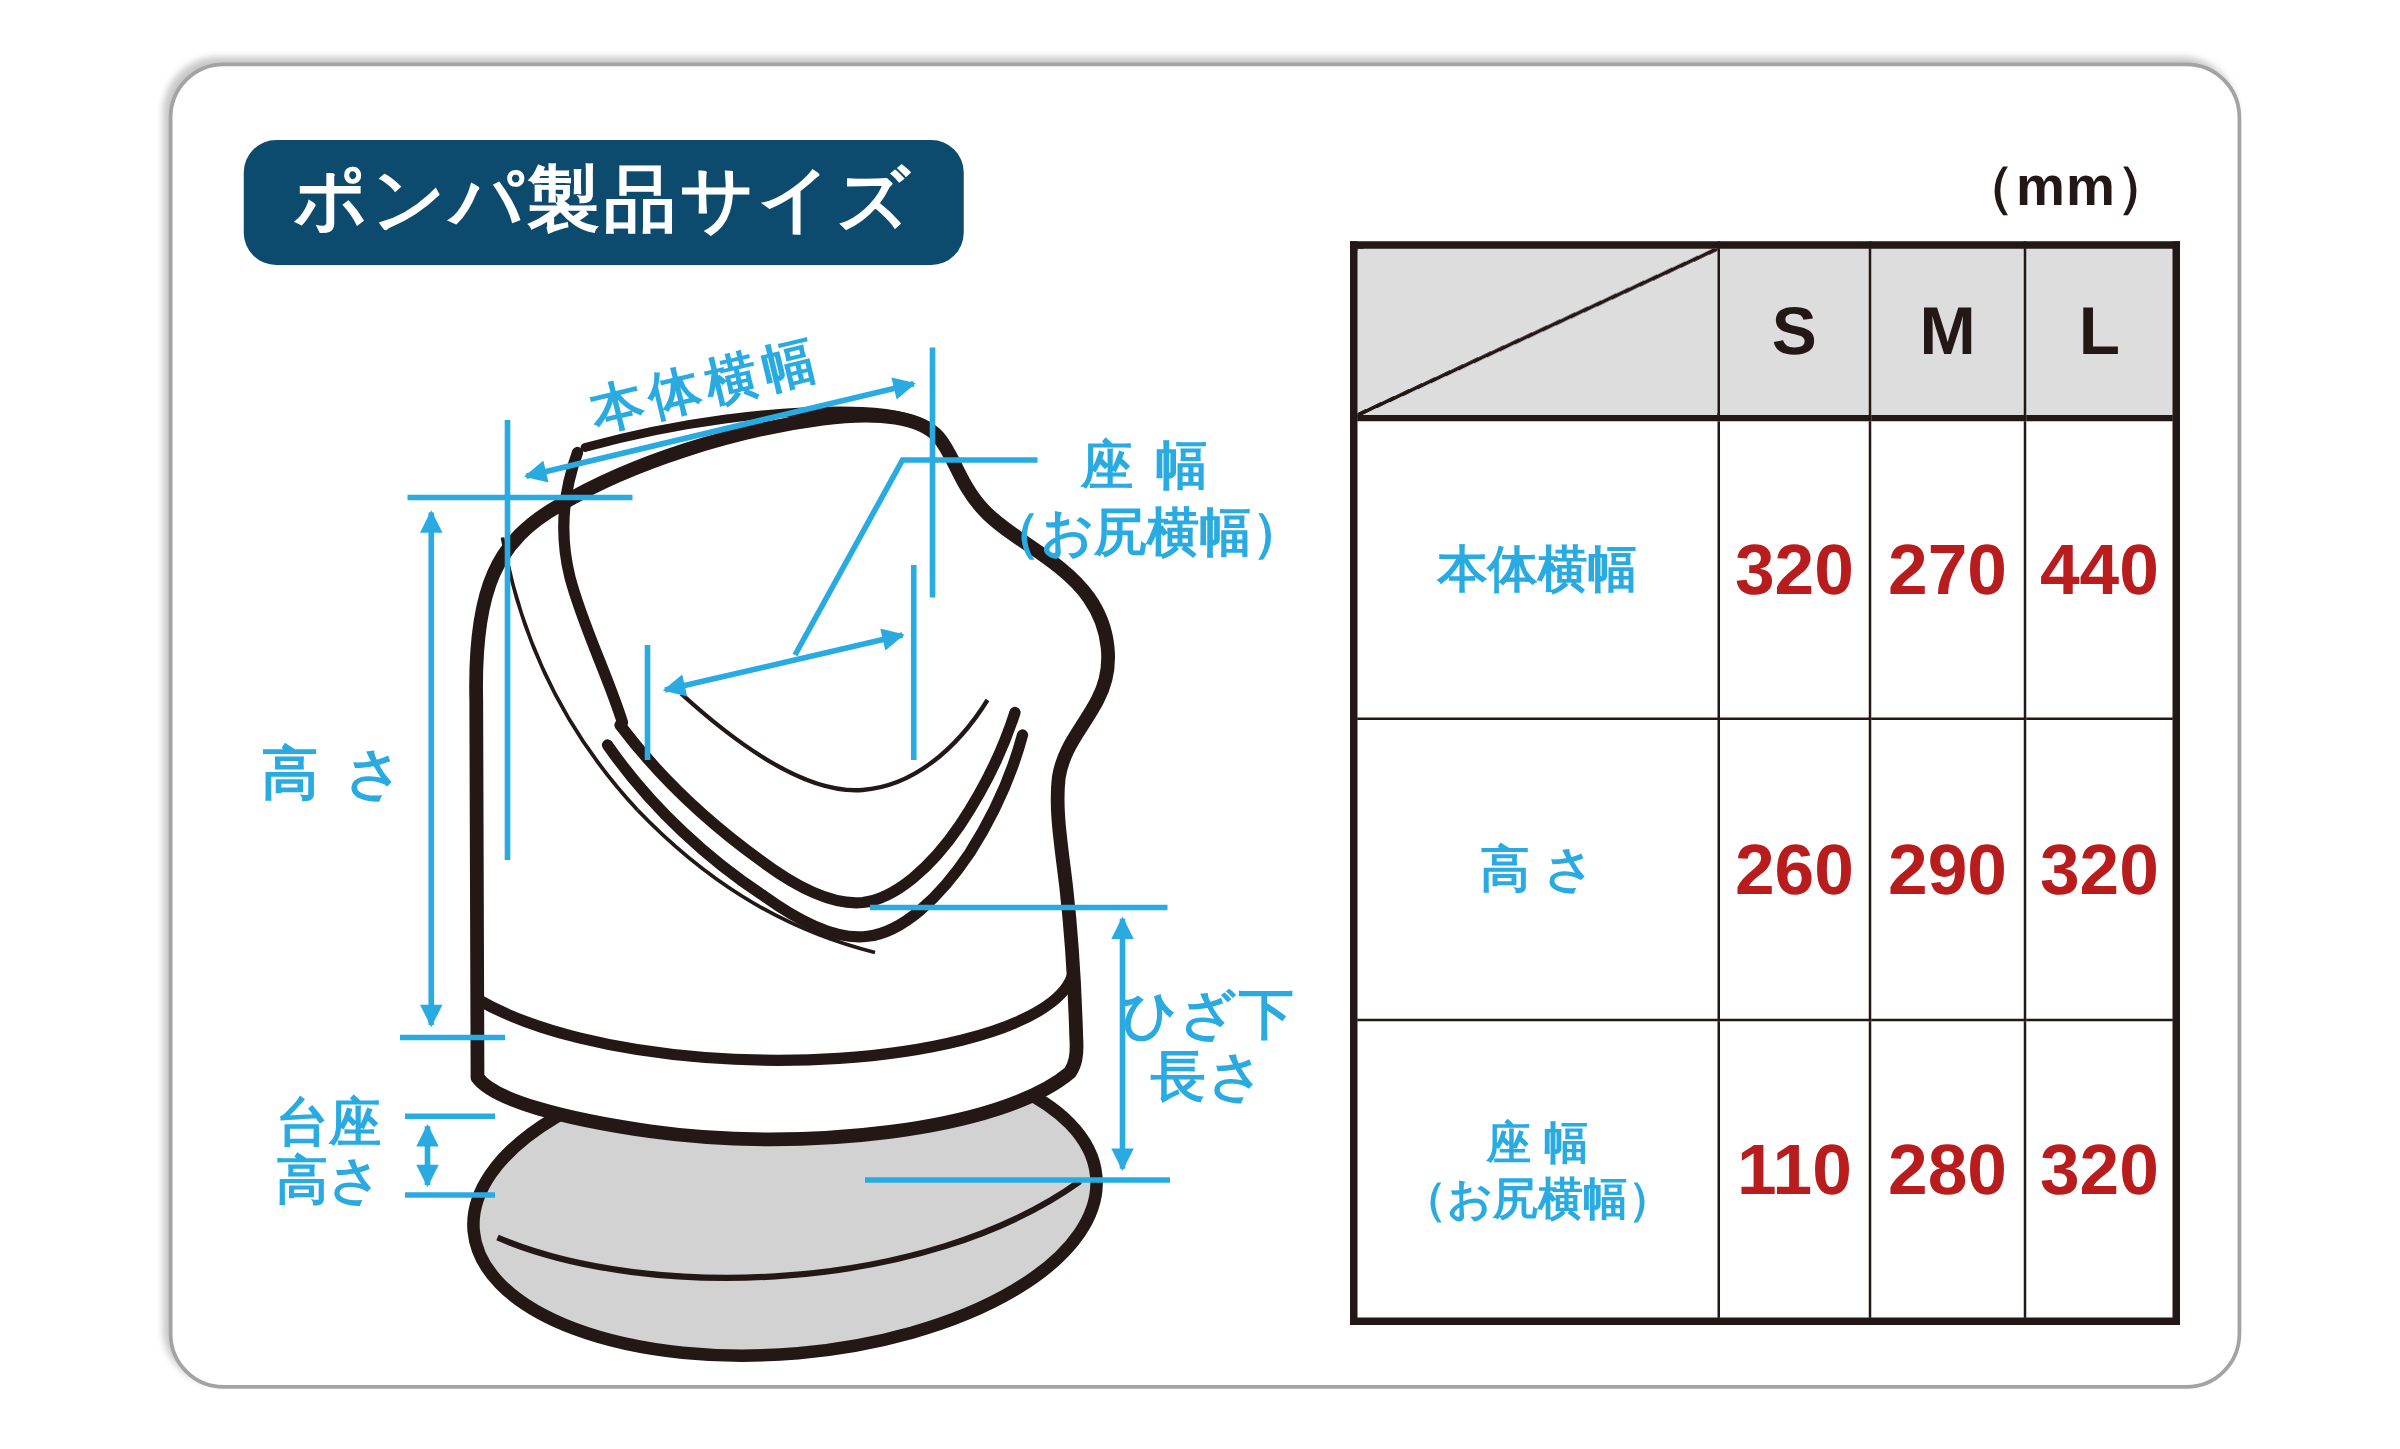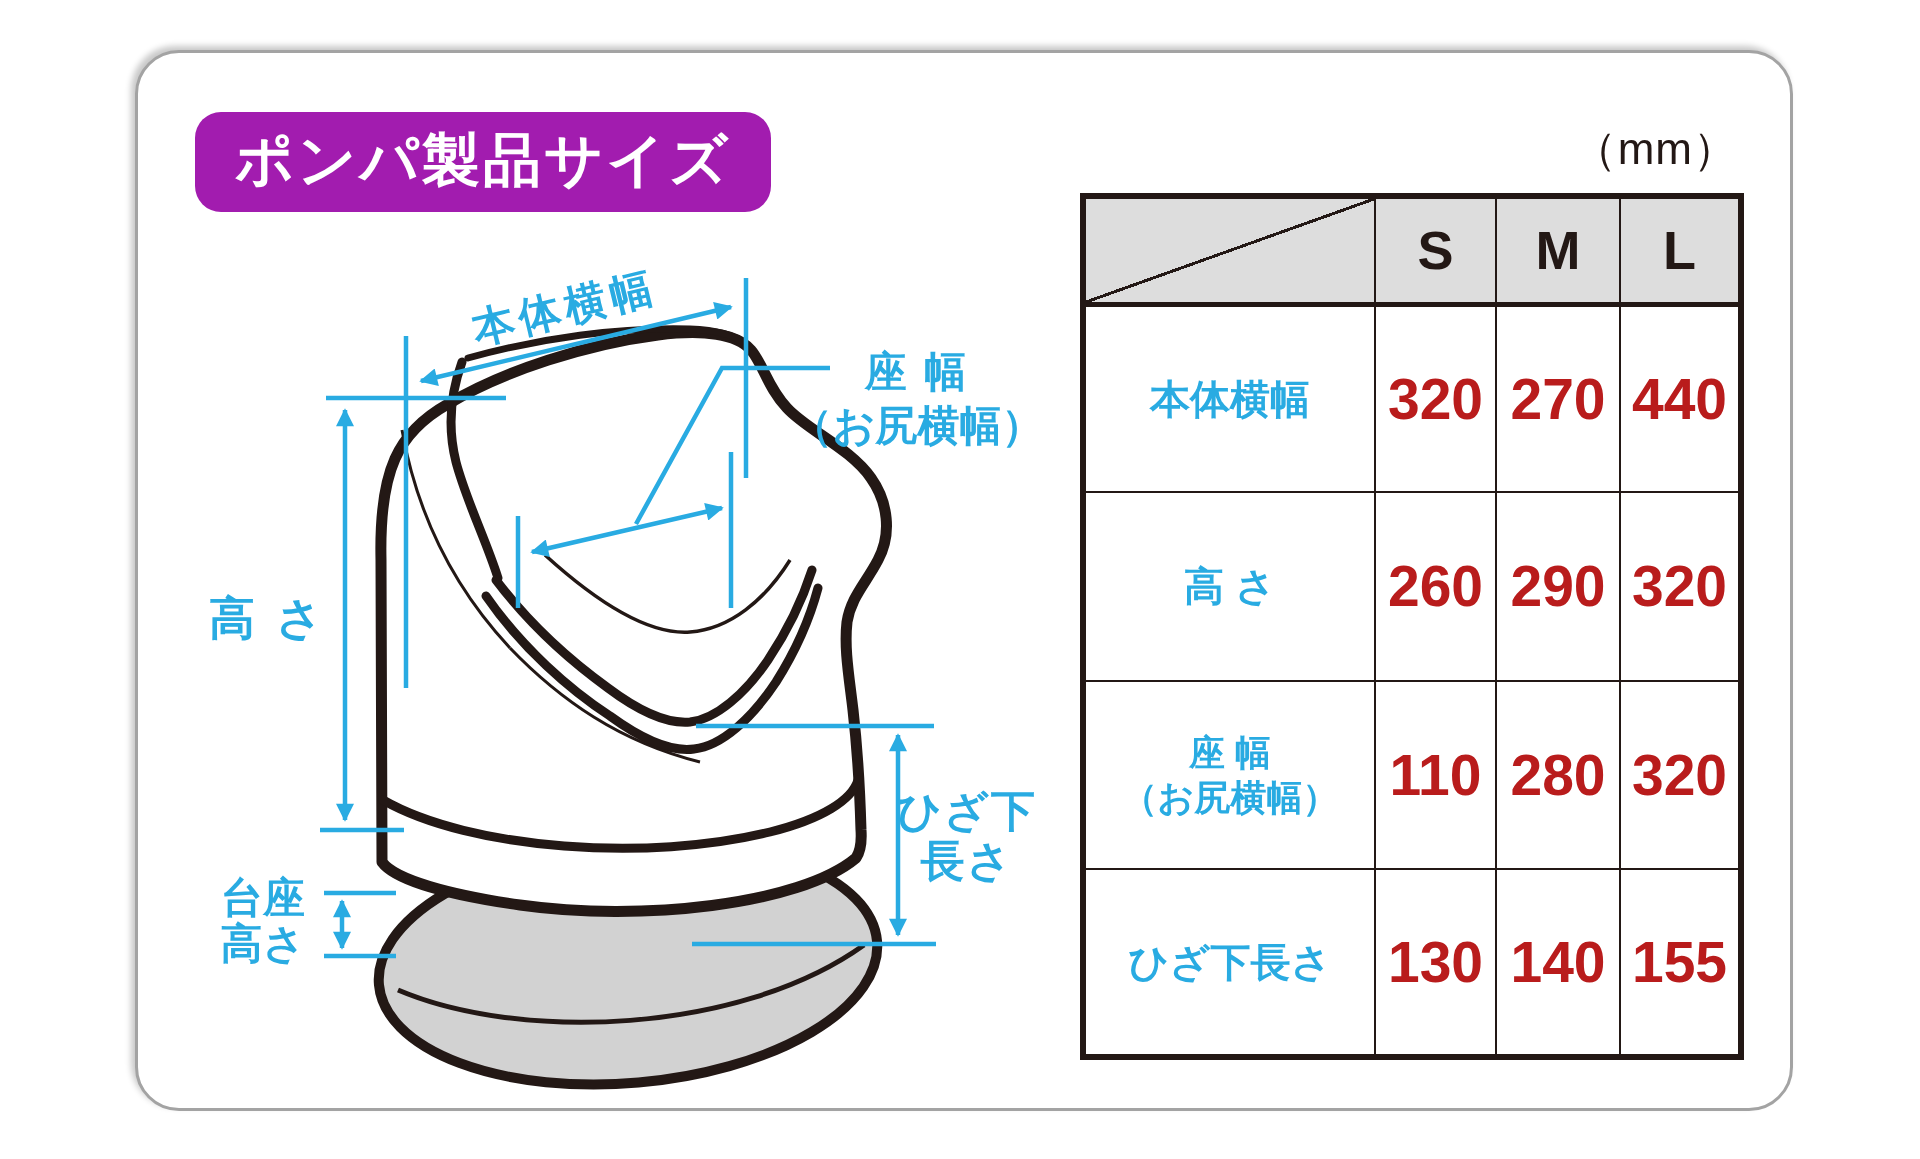--- a/index.html
+++ b/index.html
@@ -9,29 +9,29 @@
   }
   
   .card{
     position:absolute;left:135px;top:50px;width:1652px;height:1055px;
     background:#ffffff;border:3px solid #a3a3a3;border-radius:44px;
     box-shadow:-4px -4px 6px rgba(0,0,0,0.22);
   }
   
   .badge{
     position:absolute;left:195px;top:112px;
-    background:#a21caf;color:#ffffff;
+    background:#0c4a6e;color:#ffffff;
     font-size:58px;font-weight:bold;letter-spacing:3px;
     padding:16px 40px 20px 40px;border-radius:26px;line-height:1.1;
     white-space:nowrap;
   }
   
   .unit{
     position:absolute;left:1560px;top:120px;width:178px;text-align:right;
-    color:#231815;font-size:44px;font-weight:normal;letter-spacing:1px;
+    color:#231815;font-size:44px;font-weight:bold;letter-spacing:1px;
   }
   
   table.size{
     position:absolute;left:1080px;top:193px;width:658px;height:867px;
     border-collapse:collapse;table-layout:fixed;background:#ffffff;
     border:6px solid #231815;
   }
   table.size td,table.size th{
     border:2px solid #231815;text-align:center;vertical-align:middle;padding:0;
   }
@@ -176,20 +176,14 @@
   </tr>
   <tr class="body-row">
     <td>
       <div class="rowlabel small">座 幅</div>
       <div class="rowlabel small">（お尻横幅）</div>
     </td>
     <td><span class="val">110</span></td>
     <td><span class="val">280</span></td>
     <td><span class="val">320</span></td>
   </tr>
-  <tr class="body-row">
-    <td><span class="rowlabel">ひざ下長さ</span></td>
-    <td><span class="val">130</span></td>
-    <td><span class="val">140</span></td>
-    <td><span class="val">155</span></td>
-  </tr>
 </tbody>
   </table>
 
 </body></html>

